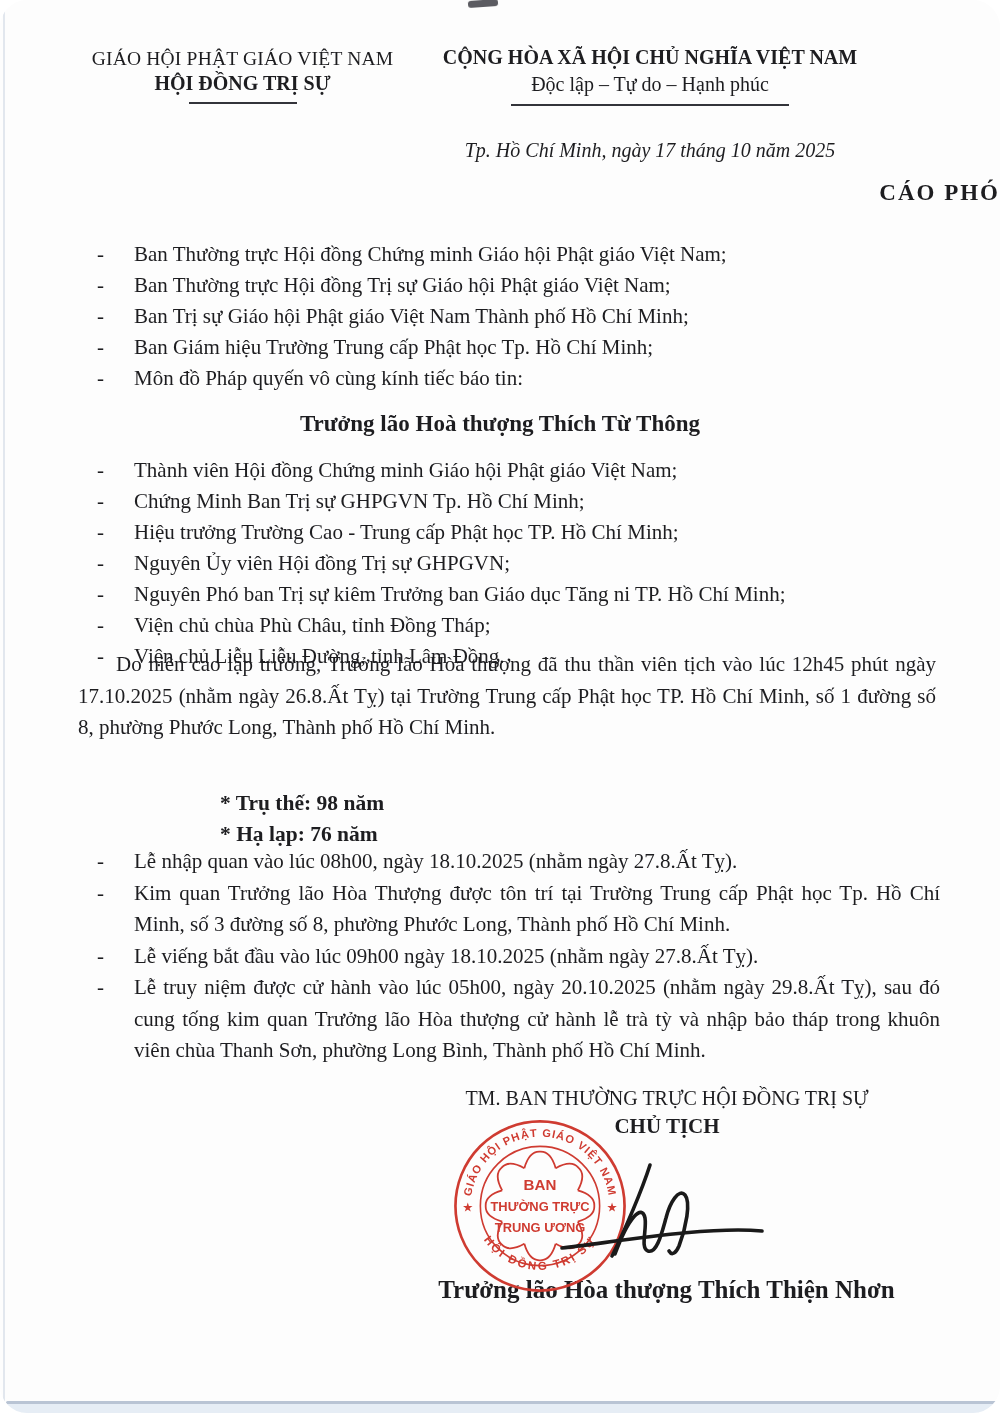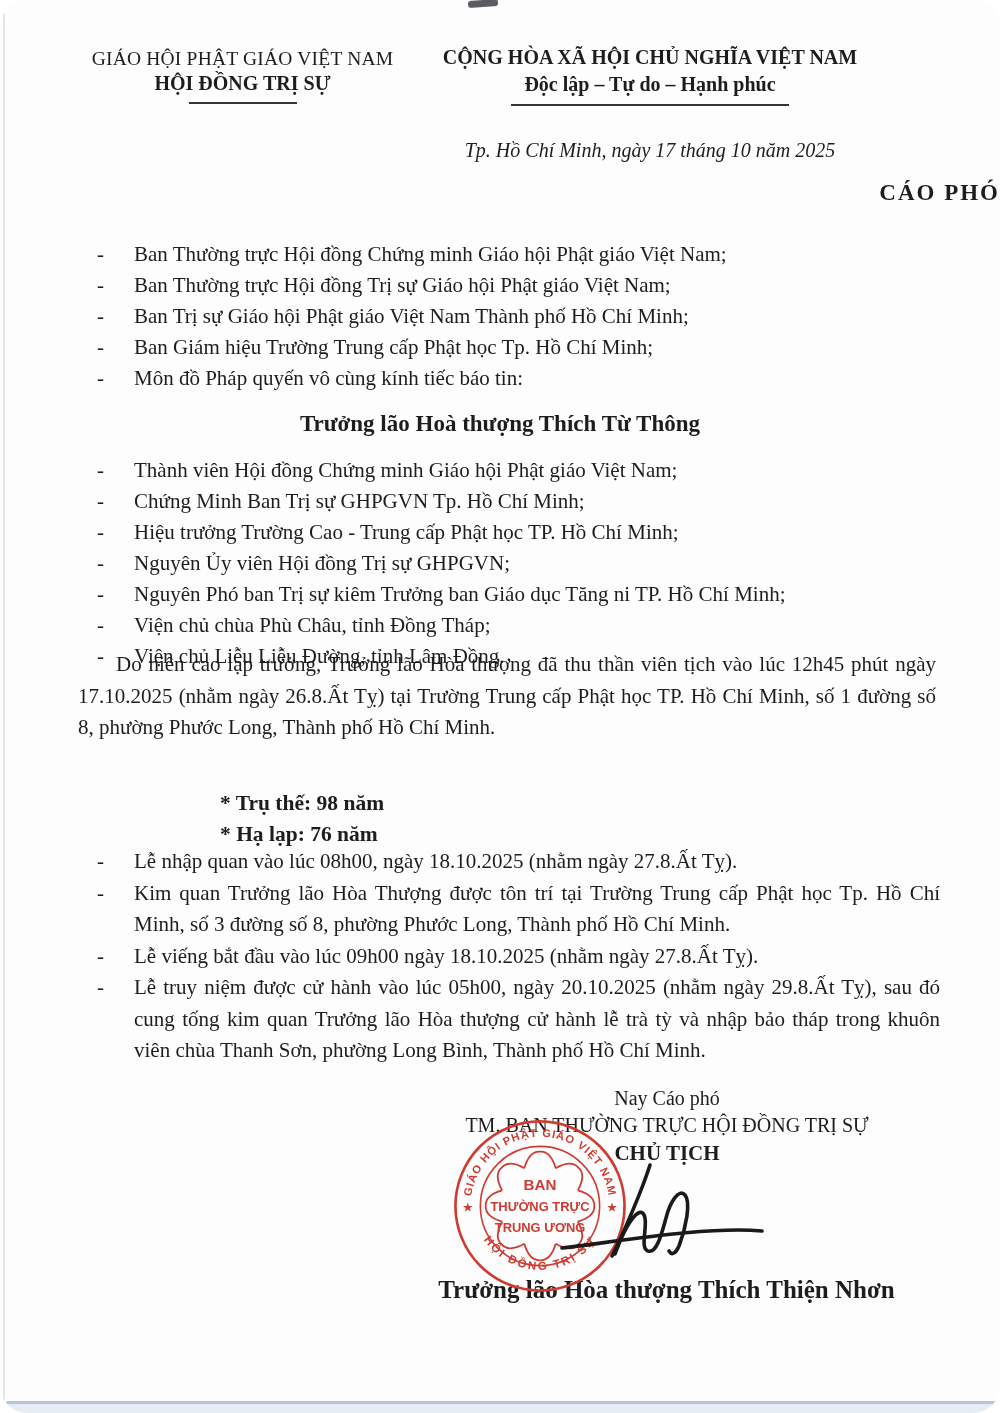--- a/index.html
+++ b/index.html
@@ -19,21 +19,21 @@
   .edge-bottom-band{position:absolute;left:0;right:0;top:1404px;height:9px;background:#e6edf5;}
 
   
   .hdr-left{position:absolute;left:85px;top:48px;width:315px;text-align:center;}
   .hdr-left .l1{font-size:19.5px;letter-spacing:.2px;}
   .hdr-left .l2{font-size:20px;font-weight:bold;margin-top:2px;}
   .hdr-left .rule{width:108px;height:2px;background:#33343a;margin:7px auto 0;}
 
   .hdr-right{position:absolute;left:425px;top:46px;width:450px;text-align:center;}
   .hdr-right .l1{font-size:20px;font-weight:bold;}
-  .hdr-right .l2{font-size:20px;font-weight:bold;margin-top:4px;text-align:center;}
+  .hdr-right .l2{font-size:20px;font-weight:normal;margin-top:4px;text-align:center;}
   .hdr-right .rule{width:278px;height:2px;background:#33343a;margin:8px auto 0;}
 
   .dateline{position:absolute;left:425px;top:139px;width:450px;text-align:center;font-style:italic;font-size:20px;}
 
   .doc-title{position:absolute;left:0;top:180px;width:1000px;text-align:right;font-size:23px;font-weight:bold;letter-spacing:2px;}
 
   
   .dlist{position:absolute;left:97px;width:843px;}
   .dli{display:flex;font-size:21px;line-height:31px;}
   .dli .dash{width:37px;flex:none;}
@@ -163,21 +163,20 @@
         <span class="dash">-</span>
         <span class="txt">Lễ viếng bắt đầu vào lúc 09h00 ngày 18.10.2025 (nhằm ngày 27.8.Ất Tỵ).</span>
       </div>
     <div class="dli">
         <span class="dash">-</span>
         <span class="txt">Lễ truy niệm được cử hành vào lúc 05h00, ngày 20.10.2025 (nhằm ngày 29.8.Ất Tỵ), sau đó cung tống kim quan Trưởng lão Hòa thượng cử hành lễ trà tỳ và nhập bảo tháp trong khuôn viên chùa Thanh Sơn, phường Long Bình, Thành phố Hồ Chí Minh.</span>
       </div>
   </div>
 
   <div class="closing">
-    <div>Nay Cáo phó</div>
     <div>TM. BAN THƯỜNG TRỰC HỘI ĐỒNG TRỊ SỰ</div>
     <div class="chair">CHỦ TỊCH</div>
   </div>
 
   <svg class="seal" viewBox="0 0 200 200">
     <circle cx="100" cy="100" r="95" fill="none" stroke="#cf3b31" stroke-width="3"></circle>
     <circle cx="100" cy="100" r="67" fill="none" stroke="#cf3b31" stroke-width="1.8"></circle>
     <path id="sealTopArc" d="M 22 100 A 78 78 0 0 1 178 100" fill="none"></path>
     <path id="sealBottomArc" d="M 25 108 A 76 76 0 0 0 175 108" fill="none"></path>
     <path id="sealLotus" d="M 82.4 57.5 Q 88.0 38.2 100.0 39.0 Q 112.0 38.2 117.6 57.5 M 117.6 57.5 Q 135.2 47.8 143.1 56.9 Q 152.2 64.8 142.5 82.4 M 142.5 82.4 Q 161.8 88.0 161.0 100.0 Q 161.8 112.0 142.5 117.6 M 142.5 117.6 Q 152.2 135.2 143.1 143.1 Q 135.2 152.2 117.6 142.5 M 117.6 142.5 Q 112.0 161.8 100.0 161.0 Q 88.0 161.8 82.4 142.5 M 82.4 142.5 Q 64.8 152.2 56.9 143.1 Q 47.8 135.2 57.5 117.6 M 57.5 117.6 Q 38.2 112.0 39.0 100.0 Q 38.2 88.0 57.5 82.4 M 57.5 82.4 Q 47.8 64.8 56.9 56.9 Q 64.8 47.8 82.4 57.5" fill="none" stroke="#cf3b31" stroke-width="2"></path>

